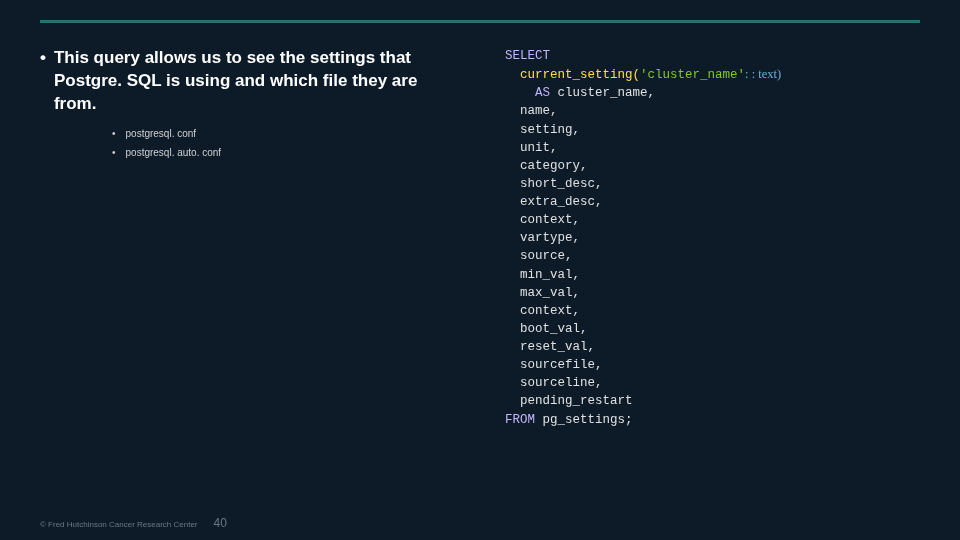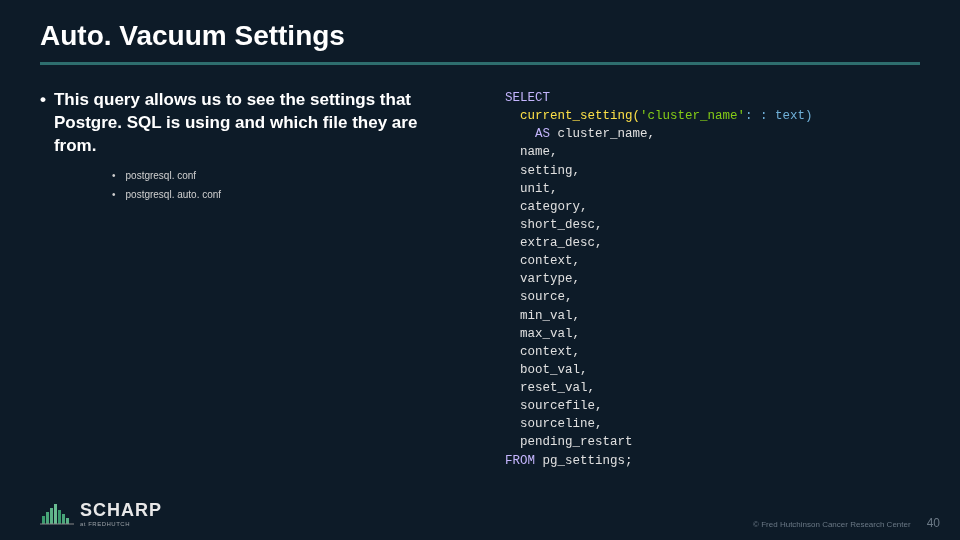--- a/index.html
+++ b/index.html
@@ -71,21 +71,21 @@
   .code {
     font-family: "Courier New", monospace;
     font-size: 12.5px;
     line-height: 1.45;
     white-space: pre;
     color: #e0e0e0;
   }
   .kw { color: #c4b5fd; }      
   .fn { color: #fde047; }      
   .str { color: #84cc16; }     
-  .cast { color: #6fb0d8; }
+  .cast { color: #6fb0d8; font-family: Liberation Serif, serif; }
   .footer {
     position: absolute;
     bottom: 10px;
     left: 40px;
     right: 20px;
     display: flex;
     justify-content: space-between;
     align-items: flex-end;
   }
   .logo {
@@ -123,21 +123,20 @@
   .pagenum {
     font-size: 12px;
     color: #6a7885;
   }
 </style>
 </head>
 <body>
 
 <div class="slide">
 
-  <h1 class="title">Auto. Vacuum Settings</h1>
   <hr class="title-rule">
 
   <div class="content">
 
     <div class="left">
       <div class="bullet">
         <span class="dot">•</span>
         <span>This query allows us to see the settings that Postgre. SQL is using and which file they are from.</span>
       </div>
       <div class="sub-list">
@@ -172,37 +171,19 @@
   <span>reset_val,</span>
   <span>sourcefile,</span>
   <span>sourceline,</span>
   <span>pending_restart</span>
 <span class="kw">FROM</span><span> pg_settings;</span></div>
     </div>
 
   </div>
 
   <div class="footer">
-    <div class="logo">
-      <span class="logo-mark">
-        <svg width="34" height="28" viewBox="0 0 34 28">
-          <rect x="2" y="18" width="3" height="8" fill="#3a9b6e"></rect>
-          <rect x="6" y="14" width="3" height="12" fill="#4aa67a"></rect>
-          <rect x="10" y="10" width="3" height="16" fill="#5ab186"></rect>
-          <rect x="14" y="6" width="3" height="20" fill="#6abc92"></rect>
-          <rect x="18" y="12" width="3" height="14" fill="#3a9b6e"></rect>
-          <rect x="22" y="16" width="3" height="10" fill="#4aa67a"></rect>
-          <rect x="26" y="20" width="3" height="6" fill="#5ab186"></rect>
-          <line x1="0" y1="26" x2="34" y2="26" stroke="#888" stroke-width="1"></line>
-        </svg>
-      </span>
-      <span class="logo-text">
-        <span class="logo-name">SCHARP</span>
-        <span class="logo-sub">at FREDHUTCH</span>
-      </span>
-    </div>
     <div class="copyright">
       <span>© Fred Hutchinson Cancer Research Center</span>
       <span class="pagenum">40</span>
     </div>
   </div>
 
 </div>
 
 </body></html>

